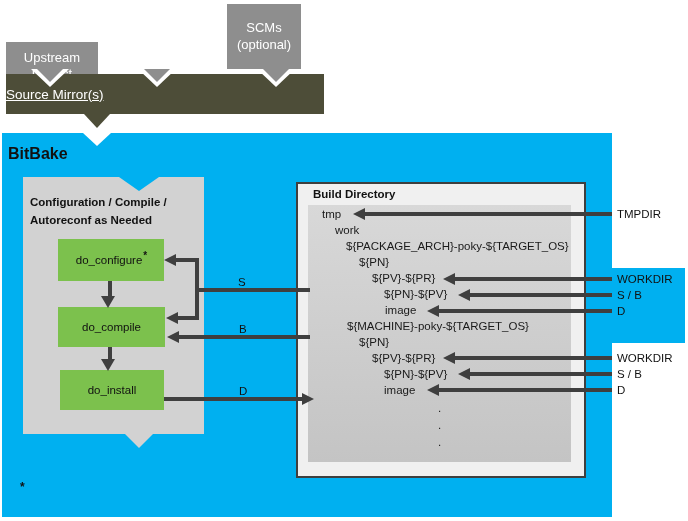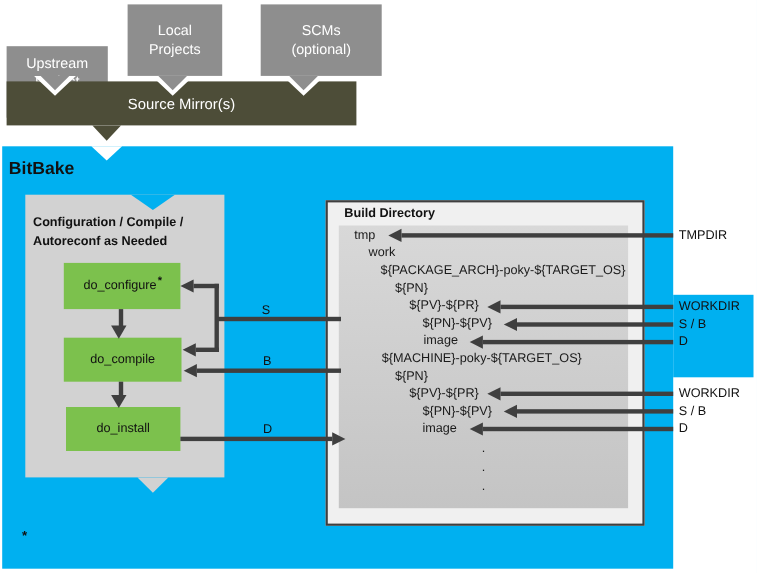--- a/index.html
+++ b/index.html
@@ -5,22 +5,22 @@
   html,body{margin:0;padding:0;background:#ffffff;}
   #stage{
     position:relative;width:688px;height:521px;background:#ffffff;overflow:hidden;
     font-family:"Liberation Sans","DejaVu Sans",sans-serif;color:#1f1f1f;
   }
   .abs{position:absolute;}
   
   .srcbox{background:#8e8e8e;color:#ffffff;display:flex;align-items:center;justify-content:center;
     text-align:center;font-size:13px;line-height:1.25;white-space:pre-line;}
   .tri{width:0;height:0;position:absolute;}
-  .olivebar{background:#4d4d38;color:#ffffff;display:flex;align-items:center;justify-content:center;
-    font-size:13.5px;}
+  .olivebar{background:#4d4d38;color:#ffffff;display:flex;align-items:center;
+    font-size:13.5px;text-decoration:underline;}
   
   .bitbake{background:#00b0f0;}
   .bb-label{font-weight:bold;font-size:16px;color:#111111;}
   .panel{background:#d2d2d2;}
   .panel-title{font-weight:bold;font-size:11.5px;line-height:18px;white-space:pre-line;color:#111111;}
   .task{background:#7cc14d;display:flex;align-items:center;justify-content:center;
     font-size:11.5px;color:#111111;}
   .task .sup{font-size:10px;font-weight:bold;position:relative;top:-5px;left:1px;}
   
   .bdir{background:#f0f0f0;border:2px solid #3f3f3f;}
@@ -42,23 +42,21 @@
   .fmark{font-weight:bold;font-size:12px;color:#111111;}
 </style>
 </head>
 <body>
 
 <div id="stage">
 
   <div class="abs srcbox" style="left:6px;top:4px;width:92px;height:65px;margin-top:38px;">Upstream
 Project
 Releases</div>
-  <div class="abs srcbox" style="left:116px;top:4px;width:86px;height:65px;">Local
-Projects</div>
-  <div class="abs srcbox" style="left:237px;top:4px;width:110px;height:65px;">SCMs
+  <div class="abs srcbox" style="left:227px;top:4px;width:74px;height:65px;">SCMs
 (optional)</div>
 
   <div class="abs olivebar" style="left:6px;top:74px;width:318px;height:40px;z-index:1;">
     <span>Source Mirror(s)</span>
   </div>
 
   <div class="tri" style="left:31px;top:69px;border-left:19px solid transparent;border-right:19px solid transparent;border-top:18px solid #ffffff;z-index:2;"></div>
   <div class="tri" style="left:37px;top:69px;border-left:13px solid transparent;border-right:13px solid transparent;border-top:13px solid #8e8e8e;z-index:3;"></div>
   <div class="tri" style="left:138px;top:69px;border-left:19px solid transparent;border-right:19px solid transparent;border-top:18px solid #ffffff;z-index:2;"></div>
   <div class="tri" style="left:144px;top:69px;border-left:13px solid transparent;border-right:13px solid transparent;border-top:13px solid #8e8e8e;z-index:3;"></div>

